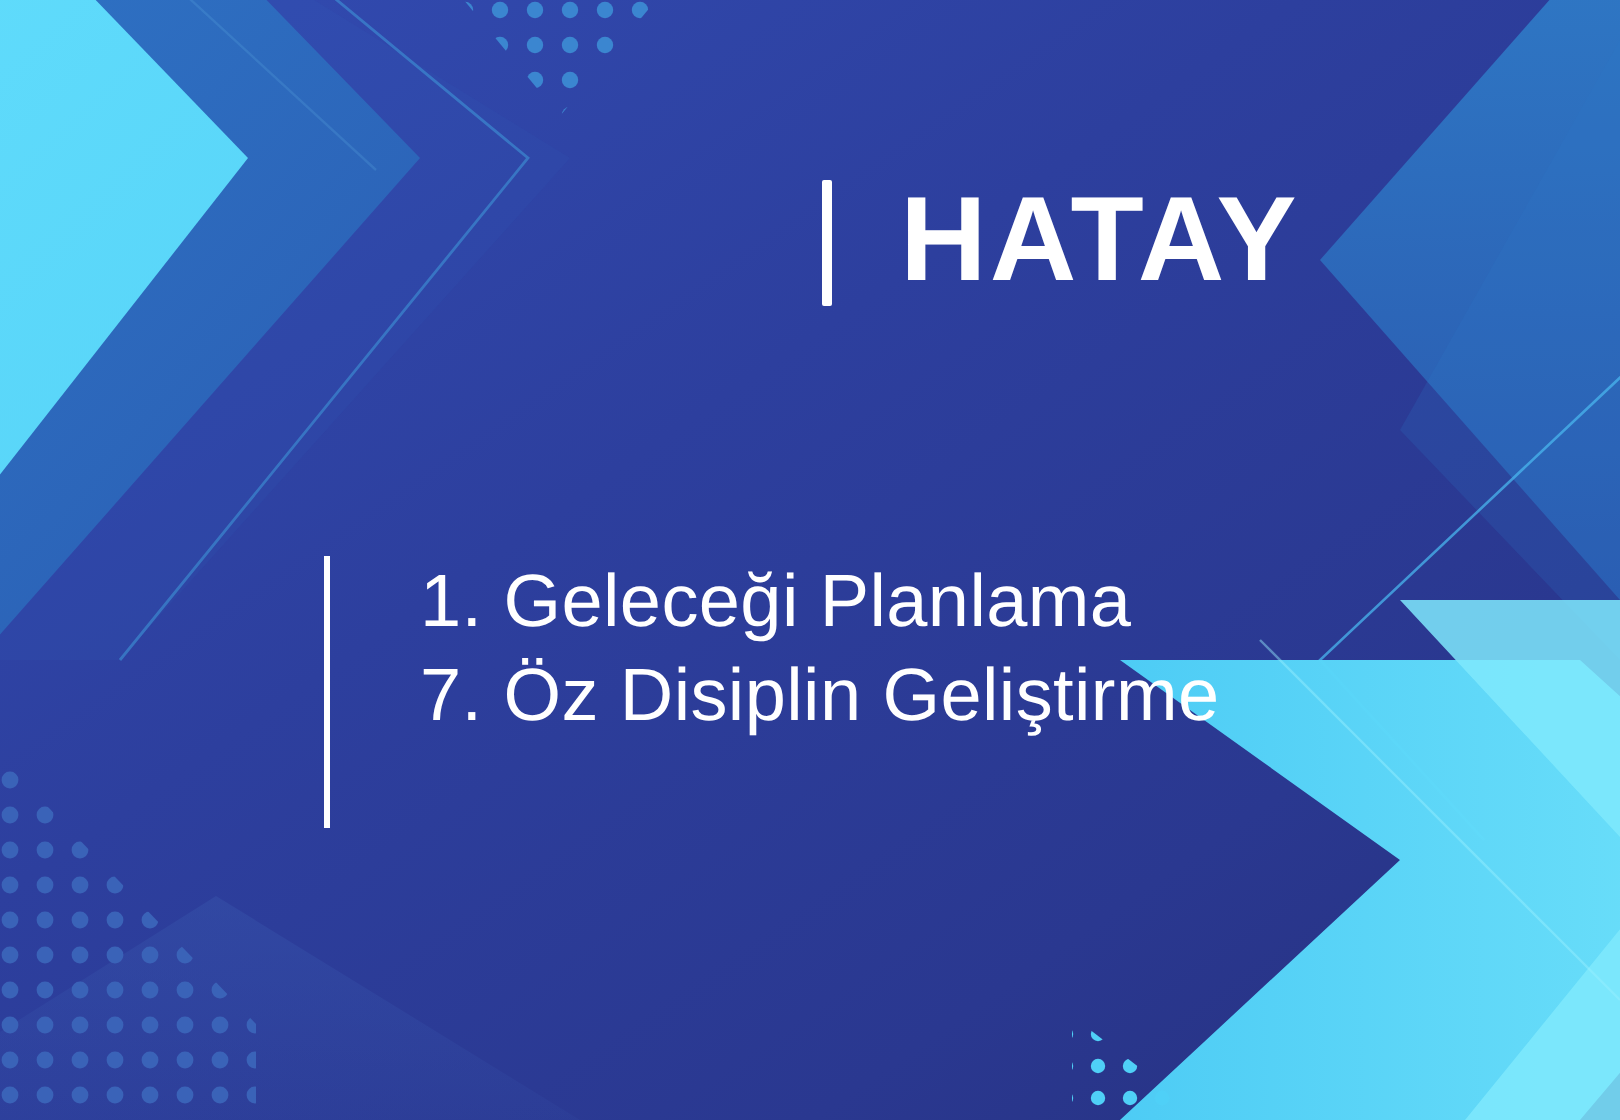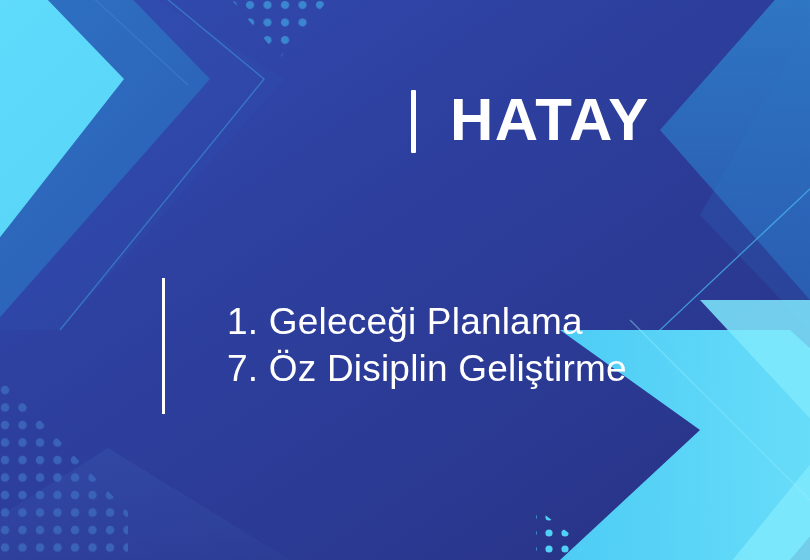--- a/index.html
+++ b/index.html
@@ -53,22 +53,22 @@
     line-height: 1;
     white-space: nowrap;
   }
 
   
   #body-block {
     position: absolute;
     left: 162px;
     top: 278px;
     display: flex;
-    align-items: center;
-    gap: 62px;
+    align-items: flex-start;
+    gap: 45px;
   }
   #body-rule {
     width: 3px;
     height: 136px;
     background: #ffffff;
     flex: none;
   }
   #body-list {
     margin: 0;
     padding: 0;

